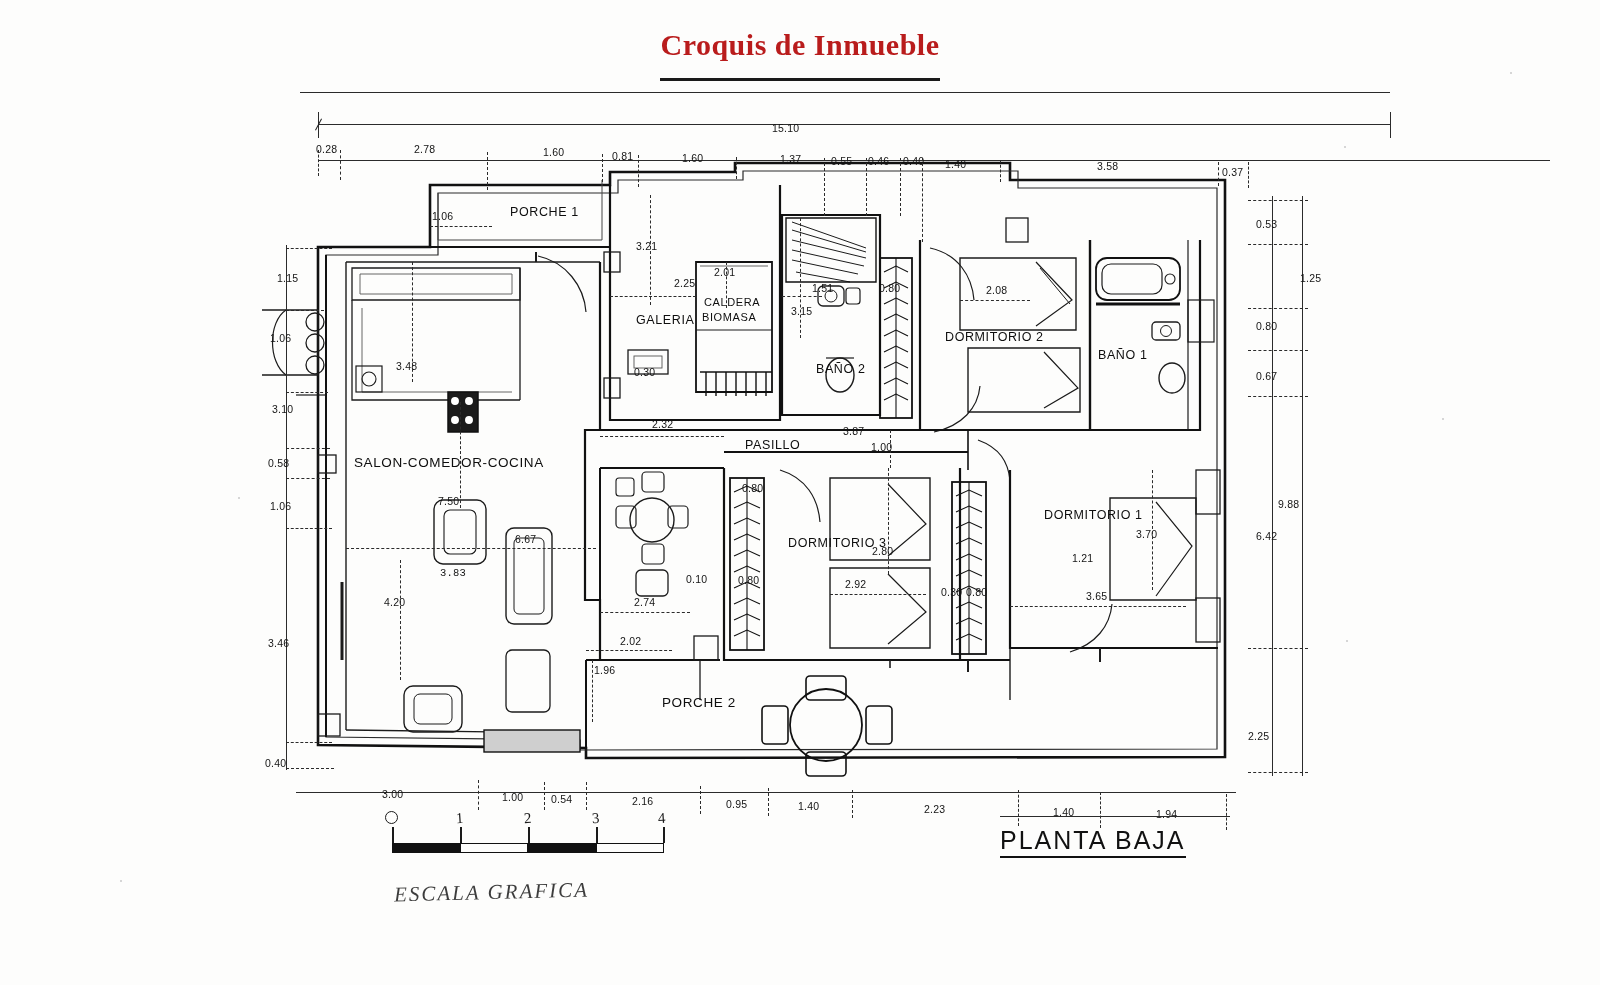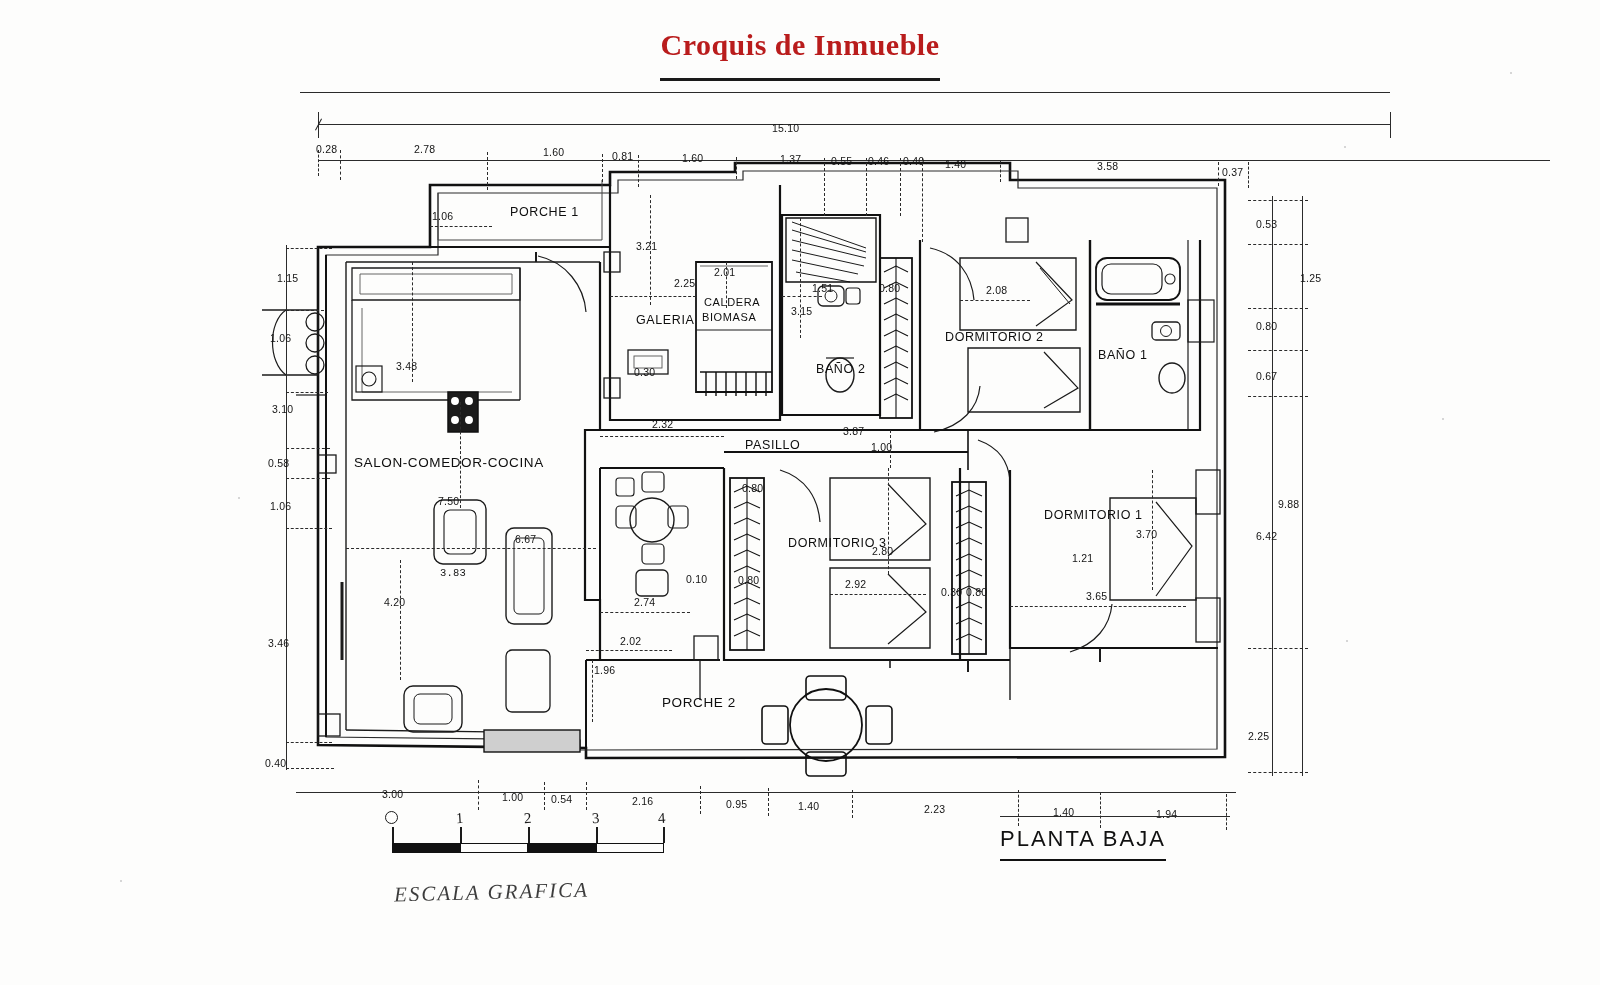--- a/index.html
+++ b/index.html
@@ -7,21 +7,21 @@
   #sheet{position:relative;width:1600px;height:985px;background:#fdfdfc;}
 
   
   #title-wrap{position:absolute;left:0;top:28px;width:1600px;text-align:center;}
   #title{display:inline-block;font-family:"Liberation Serif",serif;font-weight:bold;font-size:30px;
          letter-spacing:.5px;color:#b91c1c;border-bottom:3px solid #1a1a1a;padding-bottom:16px;}
   #title-rule{position:absolute;left:300px;top:92px;width:1090px;height:0;border-top:1.6px solid #2a2a2a;}
 
   
   #planta{position:absolute;left:1000px;top:826px;font-family:"Liberation Sans",sans-serif;
-          font-size:22px;letter-spacing:2px;color:#111;border-bottom:2.5px solid #111;padding-bottom:7px;}
+          font-size:25px;letter-spacing:2px;color:#111;border-bottom:2.5px solid #111;padding-bottom:1px;}
   #escala-label{position:absolute;left:394px;top:880px;font-family:"Liberation Serif",serif;
           font-size:21px;font-style:italic;color:#1b1b1b;letter-spacing:2px;
           transform:rotate(-1.4deg);opacity:.85;}
 
   
   #scalebar{position:absolute;left:392px;top:843px;width:272px;height:14px;}
   .sb-seg{position:absolute;top:0;height:10px;border:1.4px solid #111;box-sizing:border-box;}
   .sb-fill{background:#111;}
   .sb-tick{position:absolute;top:-16px;width:1.5px;height:16px;background:#1a1a1a;}
   .sb-num{position:absolute;top:-33px;font-family:"Liberation Serif",serif;font-size:15px;color:#1c1c1c;

